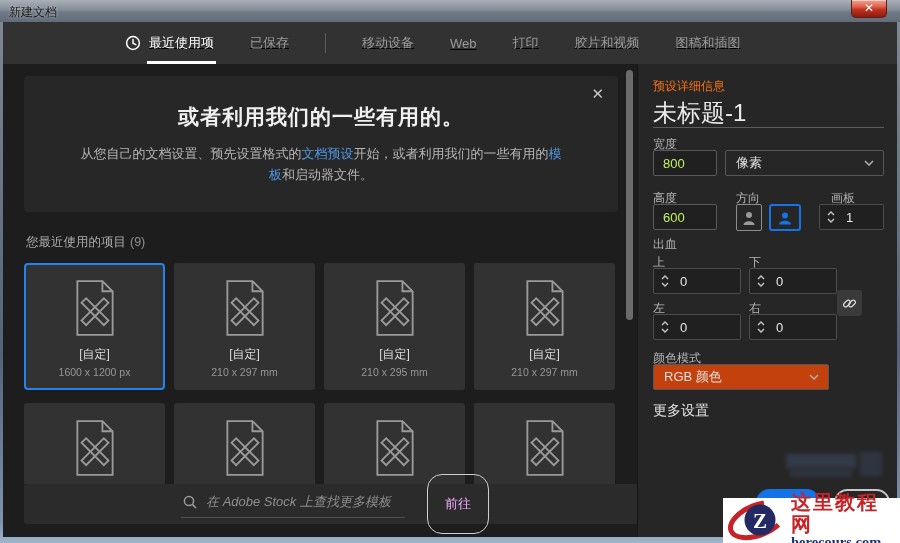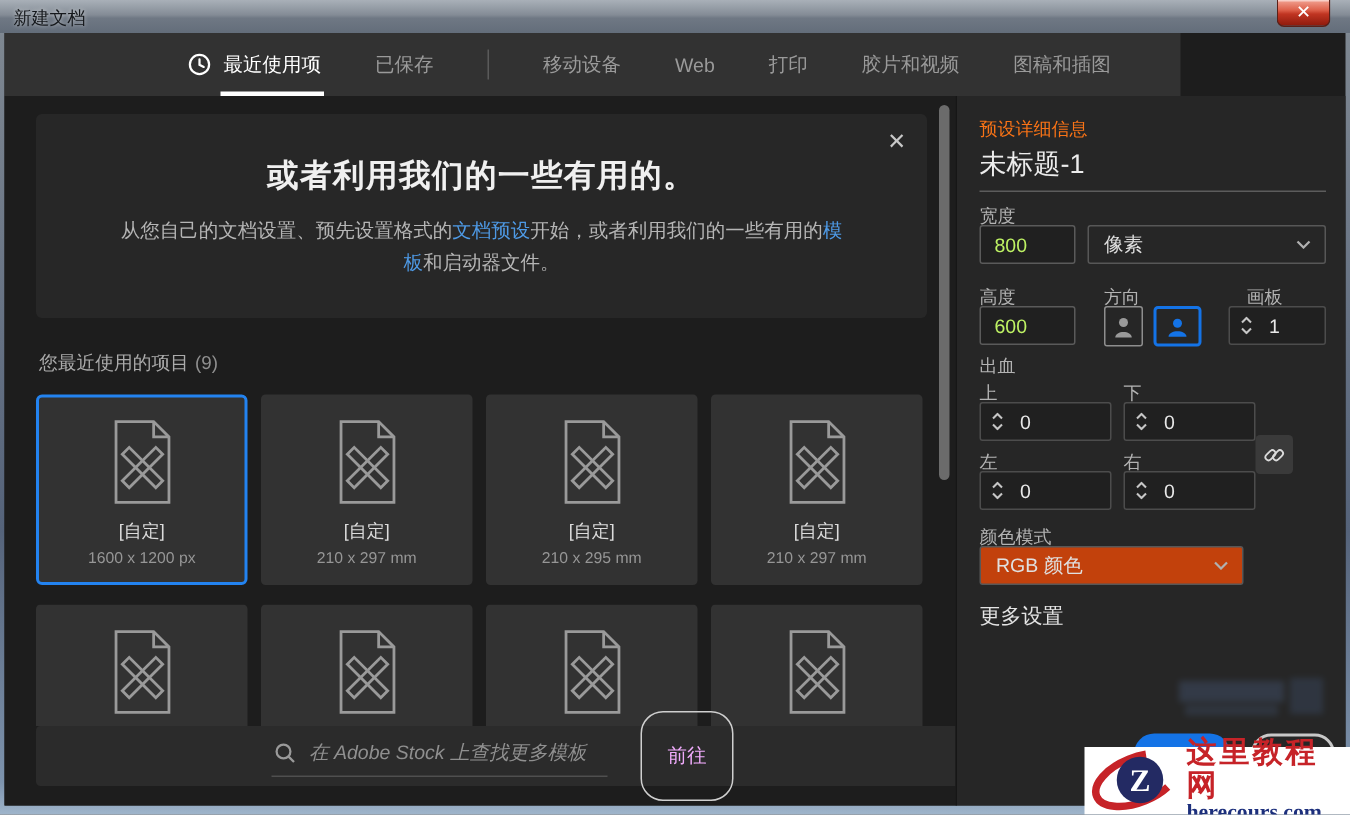--- a/index.html
+++ b/index.html
@@ -13,22 +13,22 @@
   .win-title { position:absolute; left:9px; top:4px; font-size:12px; color:#15181c; text-shadow:0 0 3px rgba(255,255,255,.6); }
   .win-close { position:absolute; right:13px; top:0; width:36px; height:18px;
     border:1px solid #5a2018; border-top:none; border-radius:0 0 5px 5px;
     background:linear-gradient(180deg,#f2a393 0%,#dd5f49 40%,#c03522 55%,#8f1a0c 100%);
     color:#fff; font-size:12px; font-weight:bold; text-align:center; line-height:16px;
     box-shadow:inset 0 1px 0 rgba(255,255,255,.5); cursor:pointer; }
 
   .dialog { position:absolute; left:3px; top:22px; width:894px; height:515px; background:#1d1d1d; }
 
   
-  .tabbar { position:absolute; left:0; top:0; width:784px; height:42px; background:#323232;
-    display:flex; align-items:center; padding-left:122px; gap:36px; }
+  .tabbar { position:absolute; left:0; top:0; width:894px; height:42px; background:#323232;
+    display:flex; align-items:center; padding-left:122px; gap:36px;text-decoration:underline; }
   .tab { display:flex; align-items:center; gap:8px; font-size:13px; color:#9a9a9a; cursor:pointer; white-space:nowrap; }
   .tab .tab-label { position:relative; }
   .tab.active { color:#ffffff; }
   .tab.active .tab-label::after { content:""; position:absolute; left:-2px; right:-2px; bottom:-12px; height:3px; background:#fff; }
   .tab-divider { width:1px; height:20px; background:#5a5a5a; }
 
   
   .main { position:absolute; left:0; top:42px; width:634px; height:473px; background:#1d1d1d; overflow:hidden; }
   .scrollbar { position:absolute; right:4px; top:6px; width:7px; height:250px; background:#6b6b6b; border-radius:4px; }
 
@@ -52,21 +52,21 @@
 
   .stockbar { position:absolute; left:21px; top:420px; width:622px; height:40px; background:#2b2b2b; border-radius:3px;
     display:flex; align-items:center; justify-content:center; }
   .search-group { display:flex; align-items:center; gap:9px; border-bottom:1px solid #4f4f4f; padding:3px 14px 6px 2px; cursor:text; }
   .stock-placeholder { font-size:13px; font-style:italic; color:#8f8f8f; }
   .go-btn { margin-left:22px; border:1.5px solid #cfcfcf; border-radius:15px; padding:20px 17px; font-size:13px; color:#f0abfc; background:transparent; cursor:pointer; }
 
   
   .panel { position:absolute; left:634px; top:42px; width:260px; height:473px; background:#262626; border-left:1px solid #161616; }
   .panel-header { position:absolute; left:15px; top:14px; font-size:12px; color:#f97316; }
-  .doc-title { position:absolute; left:15px; top:33px; font-size:18px; color:#ececec; }
+  .doc-title { position:absolute; left:15px; top:33px; font-size:24px; color:#ececec; }
   .doc-title-rule { position:absolute; left:15px; top:63px; width:231px; height:1px; background:#5c5c5c; }
   .fld-label { position:absolute; font-size:12px; color:#b3b3b3; }
   .txt-input { position:absolute; width:64px; height:26px; background:#202020; border:1px solid #5a5a5a; border-radius:2px;
     color:#bef264; font-size:13px; padding-left:9px; font-family:inherit; }
   .select-box { position:absolute; height:26px; border:1px solid #575757; border-radius:2px; background:#262626;
     display:flex; align-items:center; padding-left:10px; font-size:13px; color:#e0e0e0; cursor:pointer; }
   .select-box .chev { position:absolute; right:9px; color:#b0b0b0; }
 
   .orient-btn { position:absolute; top:140px; height:27px; background:transparent; display:flex; align-items:center; justify-content:center; cursor:pointer; }
   .orient-portrait { left:98px; width:26px; border:1px solid #8e8e8e; border-radius:2px; }

